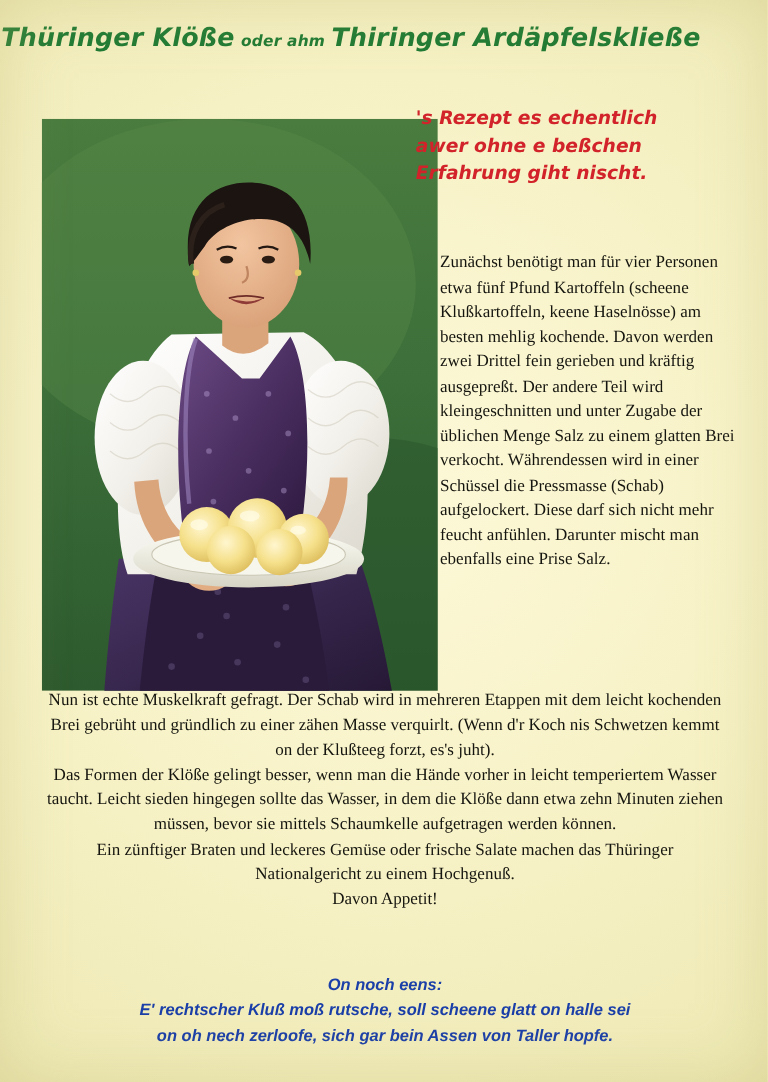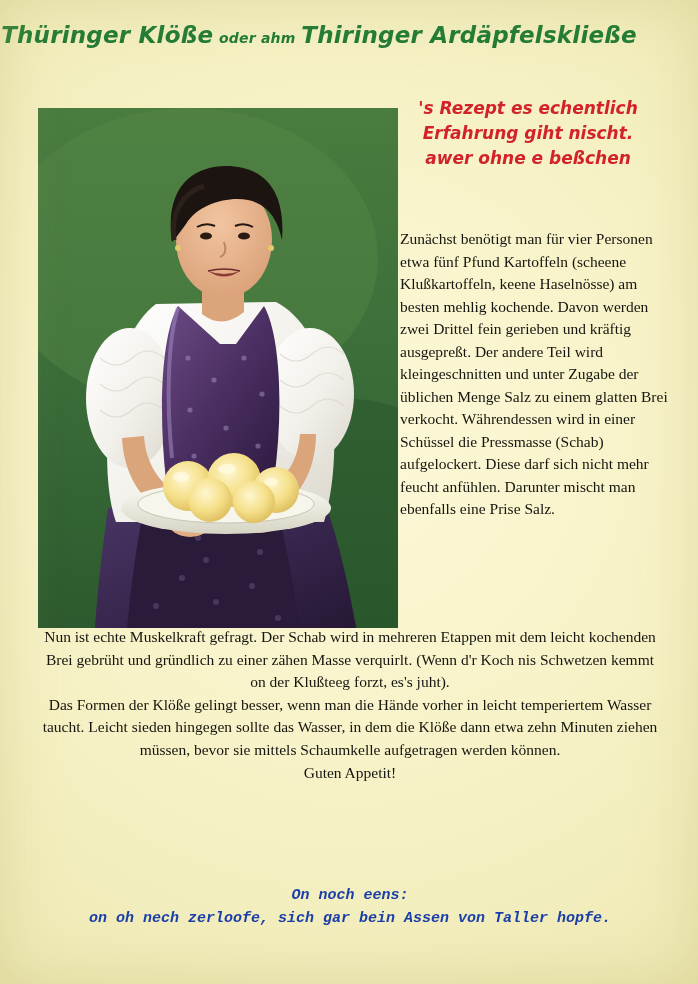--- a/index.html
+++ b/index.html
@@ -60,21 +60,21 @@
     height: 520px;
   }
   .photo svg { display: block; }
 
   
   .verse {
     position: absolute;
     left: 378px;
     top: 96px;
     width: 300px;
-    text-align: center;
+    text-align: left;
     font-family: "DejaVu Sans", sans-serif;
     font-weight: bold;
     font-style: italic;
     color: #d2232a;
     font-size: 17px;
     line-height: 25px;
   }
 
   
   .col-right {
@@ -100,21 +100,21 @@
   }
   .body-wide p { margin: 0; font-family: Liberation Serif, serif; }
 
   
   .closing {
     position: absolute;
     left: 24px;
     top: 884px;
     width: 652px;
     text-align: center;
-    font-family: Liberation Mono, monospace;
+    font-family: Liberation Sans, sans-serif;
     font-weight: bold;
     font-style: italic;
     color: #1b3fa8;
     font-size: 15px;
     line-height: 23px;
   }
   .closing .lead {
     color: #1b3fa8;
   }
 </style>
@@ -260,30 +260,32 @@
         <ellipse cx="233" cy="374" rx="7" ry="4" fill="#fffbe4" opacity="0.7"></ellipse>
 
         <rect x="0" y="0" width="360" height="520" fill="none"></rect>
         <rect x="0" y="468" width="360" height="52" fill="#3c6f3a" opacity="0"></rect>
       </g>
     </svg>
   </div>
 
   <div class="verse">
     <div>'s Rezept es echentlich</div>
+    <div>awer ohne e beßchen</div>
     <div>Erfahrung giht nischt.</div>
-    <div>awer ohne e beßchen</div>
   </div>
 
   <div class="col-right">Zunächst benötigt man für vier Personen etwa fünf Pfund Kartoffeln (scheene Klußkartoffeln, keene Haselnösse) am besten mehlig kochende. Davon werden zwei Drittel fein gerieben und  kräftig ausgepreßt. Der andere Teil wird kleingeschnitten und unter Zugabe der üblichen Menge Salz zu einem glatten Brei verkocht. Währendessen wird in einer Schüssel die Pressmasse (Schab) aufgelockert. Diese darf sich nicht mehr feucht anfühlen. Darunter mischt man ebenfalls eine Prise Salz.</div>
 
   <div class="body-wide">
     <p>Nun ist echte Muskelkraft gefragt. Der Schab wird in mehreren Etappen mit dem leicht kochenden Brei gebrüht und gründlich zu einer zähen Masse verquirlt. (Wenn d'r Koch nis Schwetzen kemmt on der Klußteeg forzt, es's juht).</p>
     <p>Das Formen der Klöße gelingt besser, wenn man  die Hände vorher in leicht temperiertem Wasser taucht. Leicht sieden hingegen sollte das Wasser, in dem die Klöße dann etwa zehn Minuten ziehen müssen, bevor sie mittels Schaumkelle aufgetragen werden können.</p>
-    <p>Guten Appetit!</p>
+    <p>Ein zünftiger Braten und leckeres Gemüse oder frische Salate machen das Thüringer Nationalgericht zu einem Hochgenuß.</p>
+    <p>Davon Appetit!</p>
   </div>
 
   <div class="closing">
     <div class="lead">On noch eens:</div>
+    <div>E' rechtscher Kluß moß rutsche, soll scheene glatt on halle sei</div>
     <div>on oh nech zerloofe, sich gar bein Assen von Taller hopfe.</div>
   </div>
 
 </div>
 
 </body></html>

